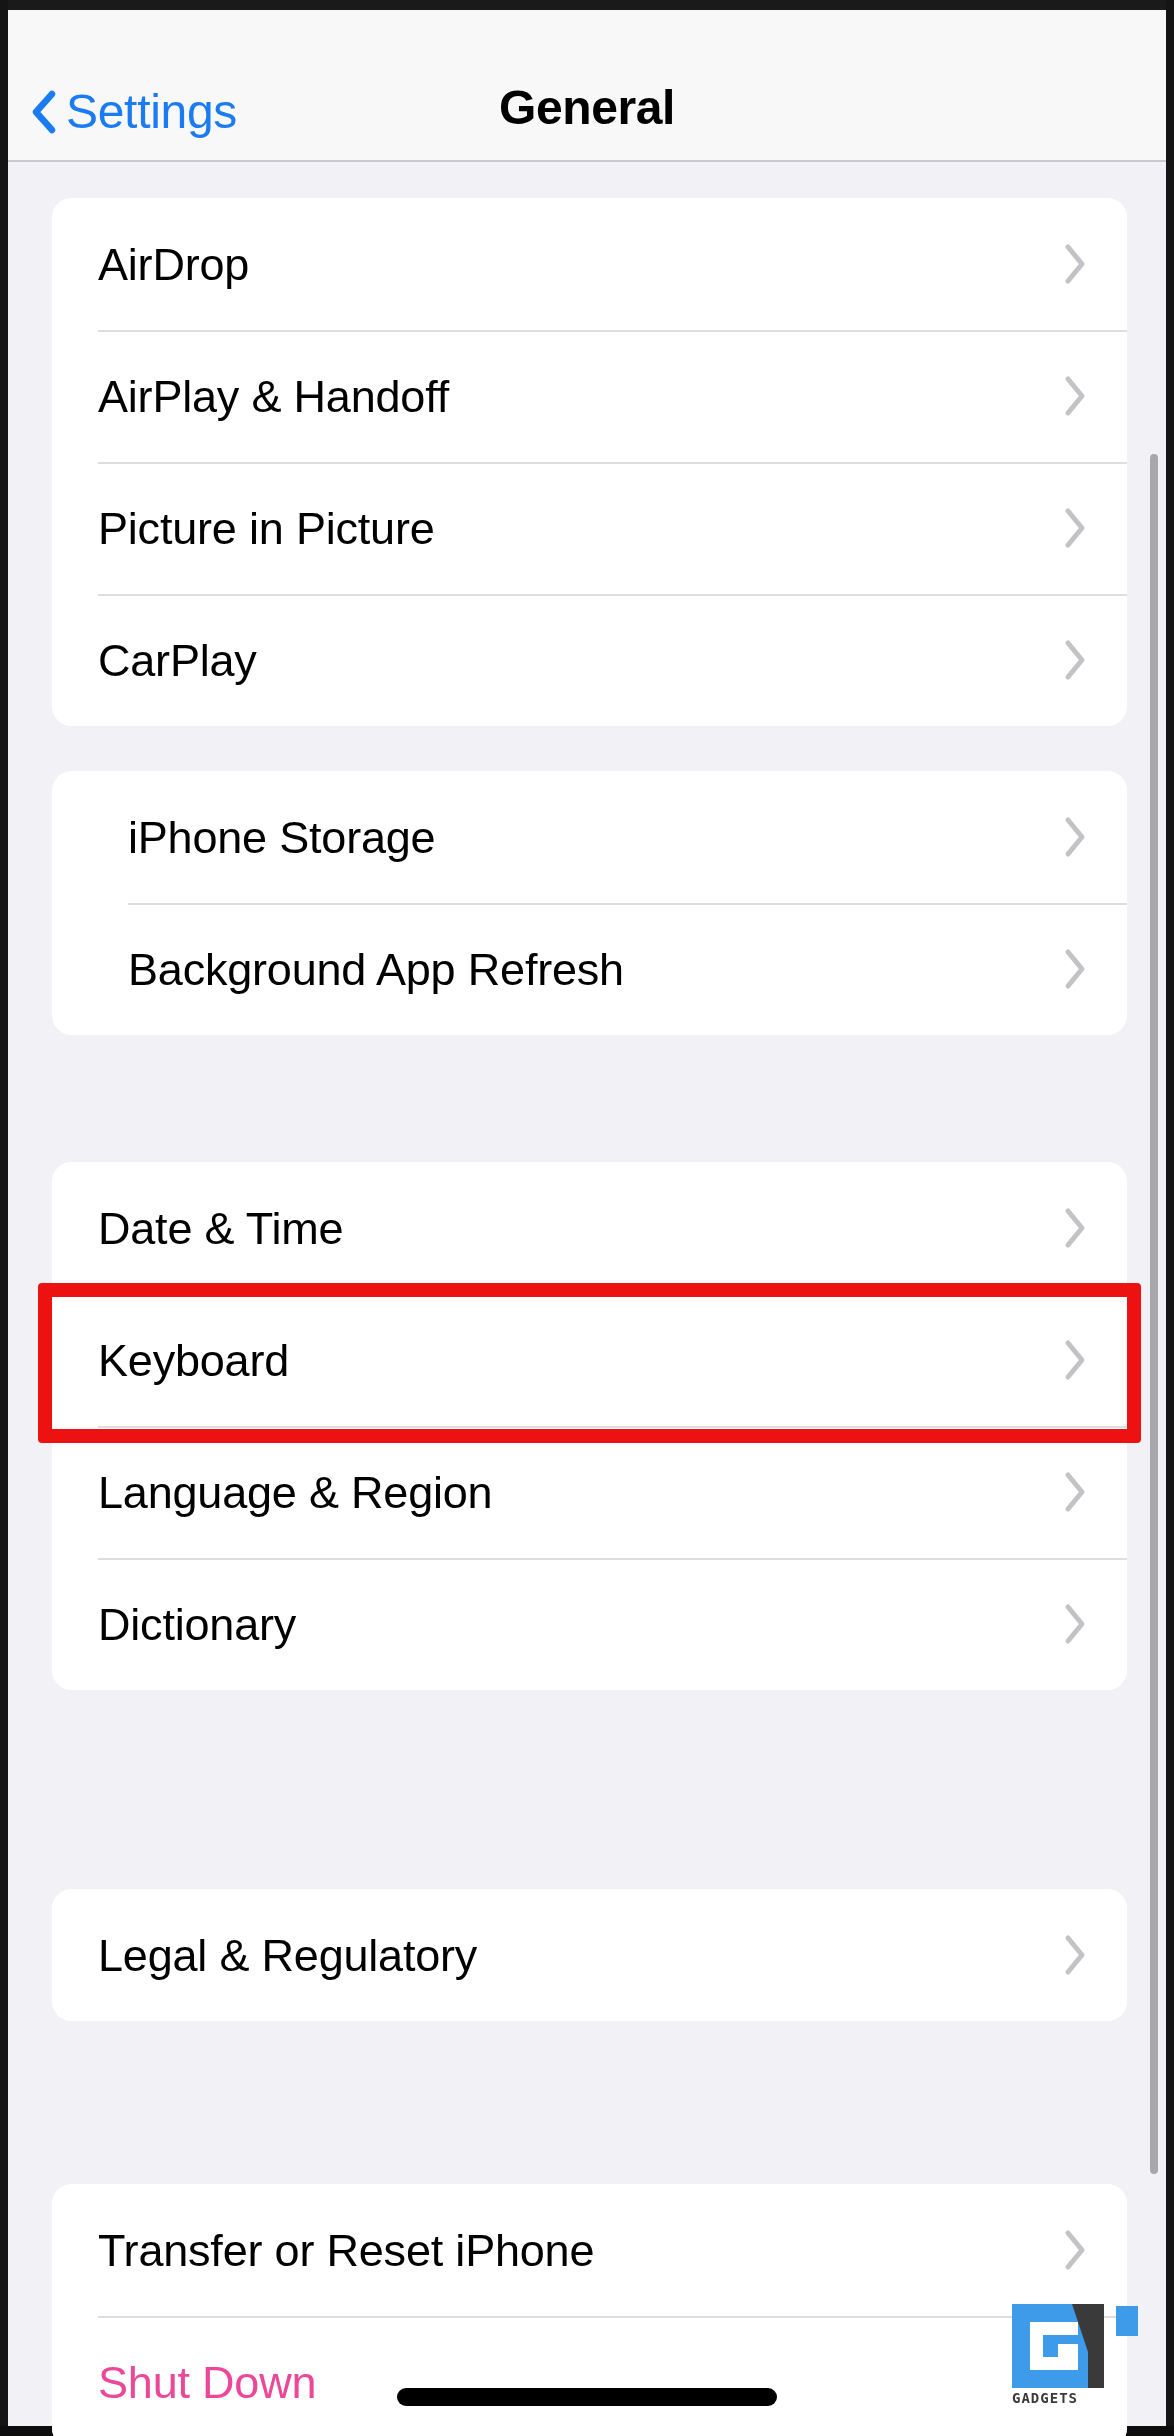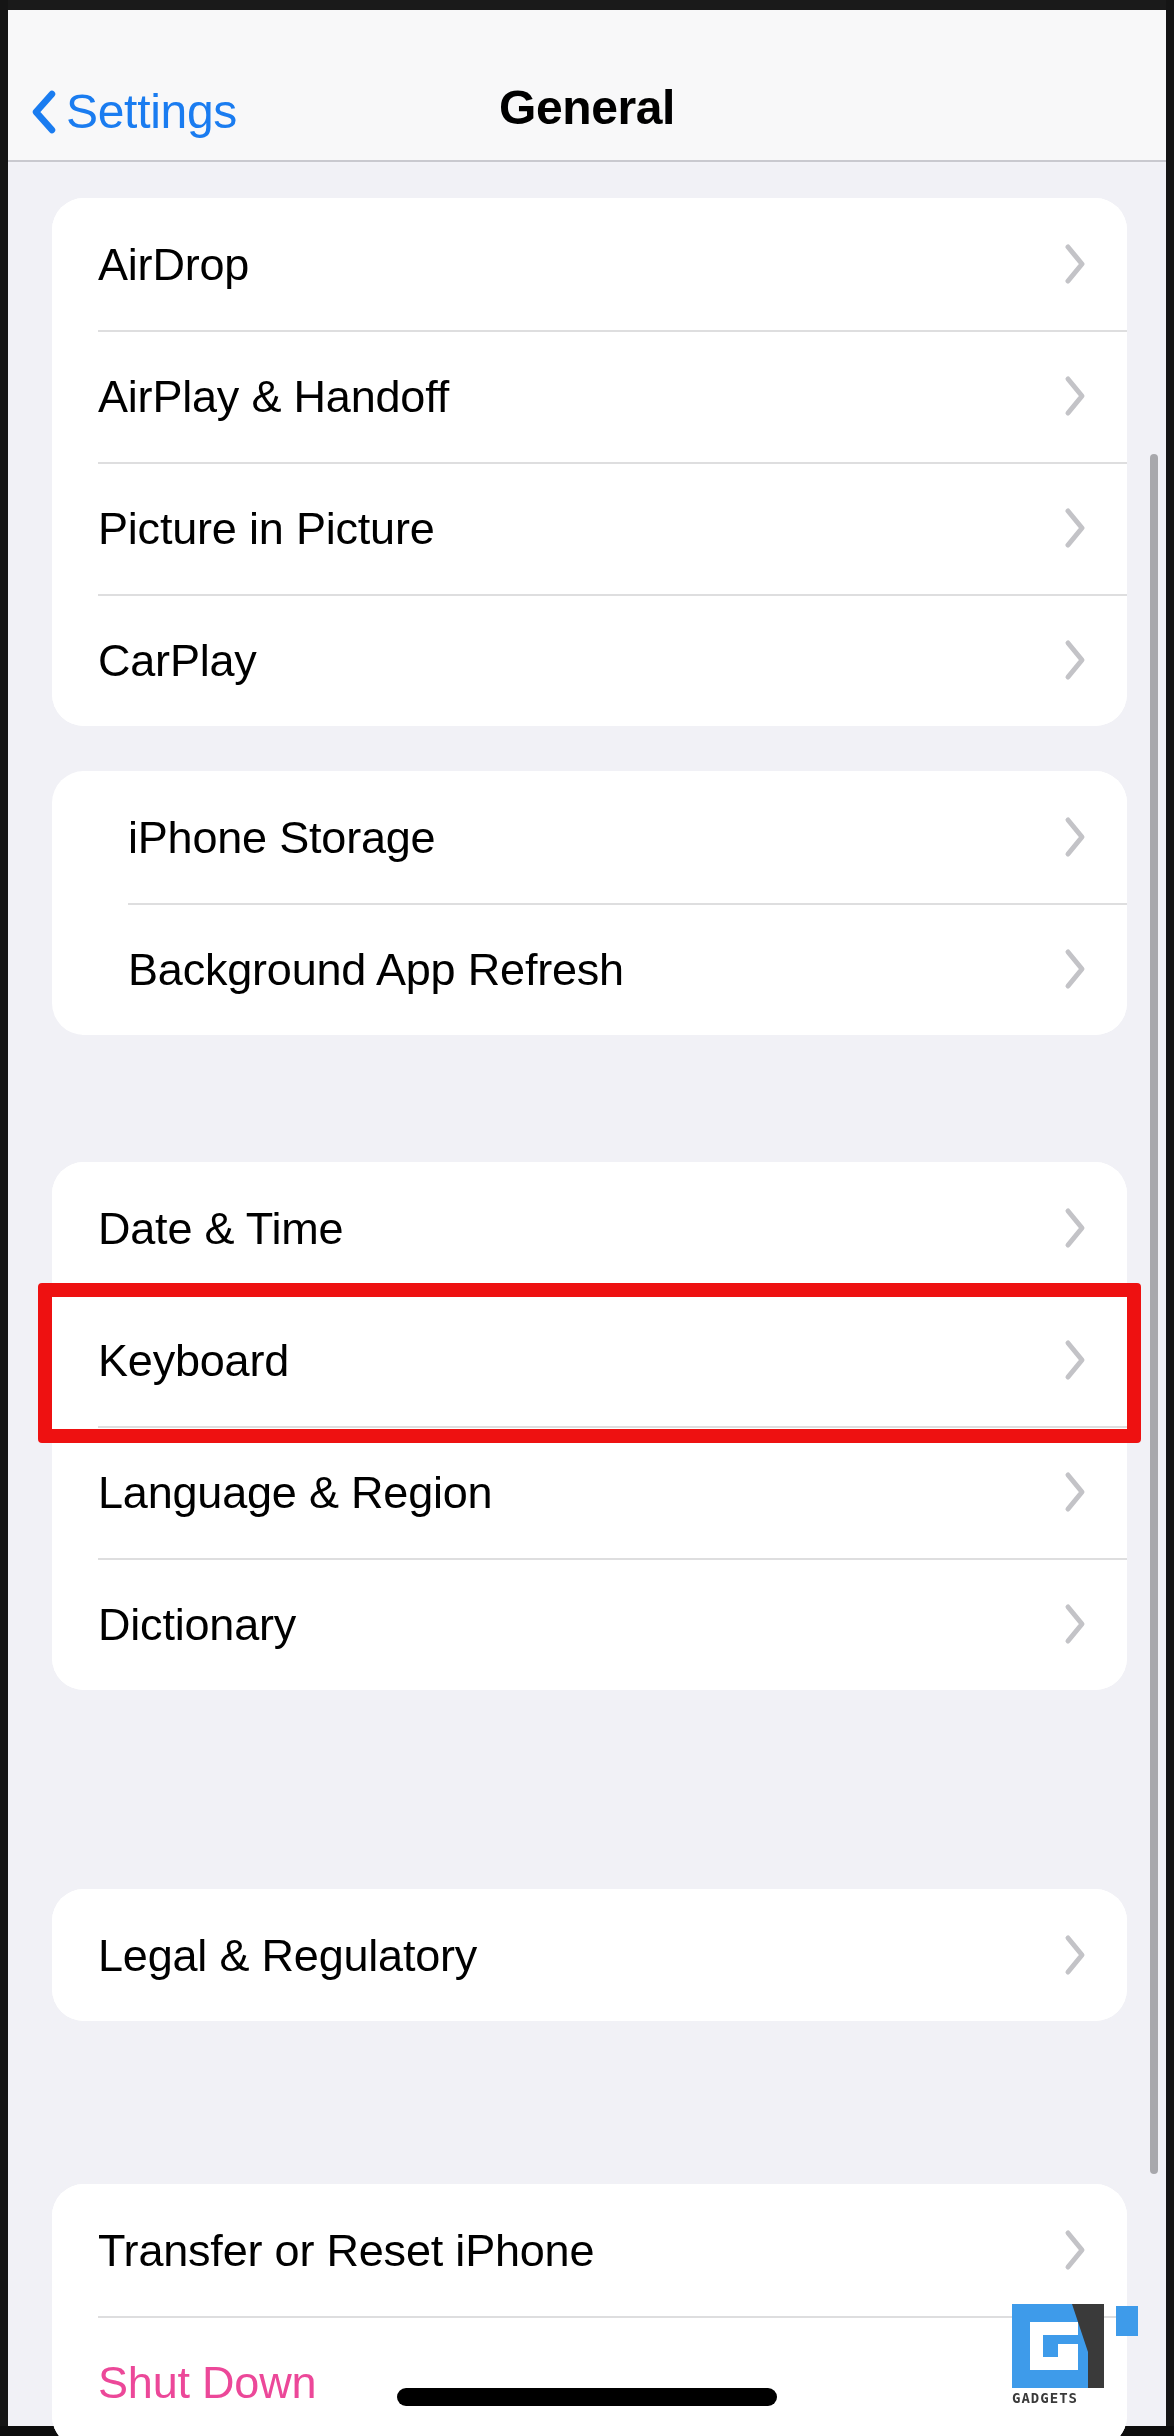--- a/index.html
+++ b/index.html
@@ -96,21 +96,21 @@
     width: 1158px;
     height: 2262px;
     background: #f1f1f6;
   }
 
   .group {
     position: absolute;
     left: 44px;
     width: 1075px;
     background: #ffffff;
-    border-radius: 32px;
+    border-radius: 20px;
     overflow: hidden;
   }
 
   .row {
     position: relative;
     height: 132px;
     display: flex;
     align-items: center;
     padding: 0 0 0 46px;
     cursor: pointer;

